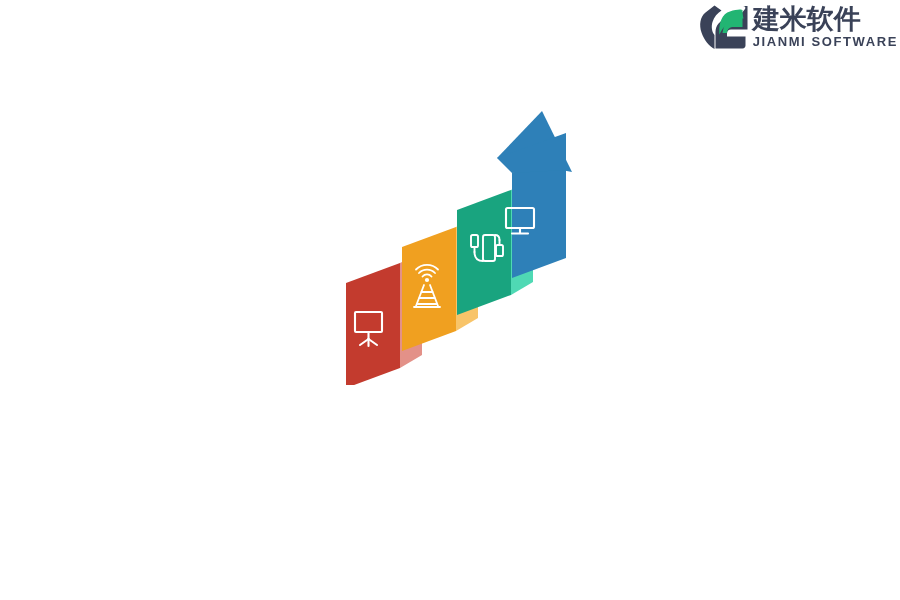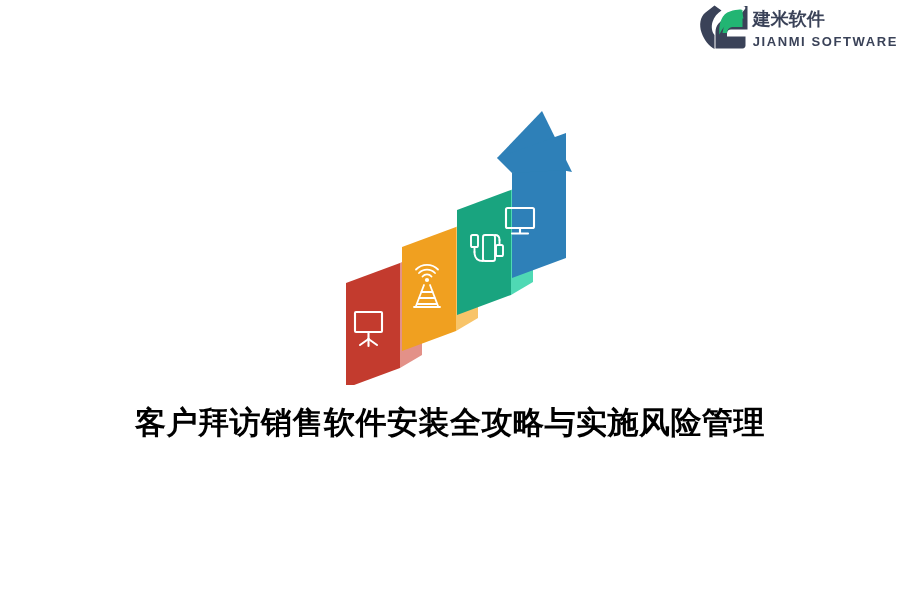--- a/index.html
+++ b/index.html
@@ -40,21 +40,21 @@
   }
   .brand-text {
     display: flex;
     flex-direction: column;
     justify-content: center;
     margin-left: 2px;
     height: 46px;
   }
   .brand-cn {
     font-family: "Liberation Sans", "DejaVu Sans", sans-serif;
-    font-size: 18px;
+    font-size: 27px;
     font-weight: 700;
     line-height: 29px;
     color: #3a4258;
     letter-spacing: 0px;
     white-space: nowrap;
   }
   .brand-en {
     font-family: "Liberation Sans", sans-serif;
     font-size: 13px;
     font-weight: 700;
@@ -181,15 +181,14 @@
         <g stroke="#ffffff" stroke-width="2.1" fill="none" stroke-linecap="round">
           <rect x="176" y="108" width="28" height="20" rx="1.6"></rect>
           <line x1="190" y1="128" x2="190" y2="133"></line>
           <line x1="182" y1="133.5" x2="198" y2="133.5"></line>
         </g>
       </g>
 
     </svg>
   </div>
 
-  <div class="title">客户拜访销售软件安装全攻略与实施风险管理</div>
 
 </div>
 
 </body></html>

